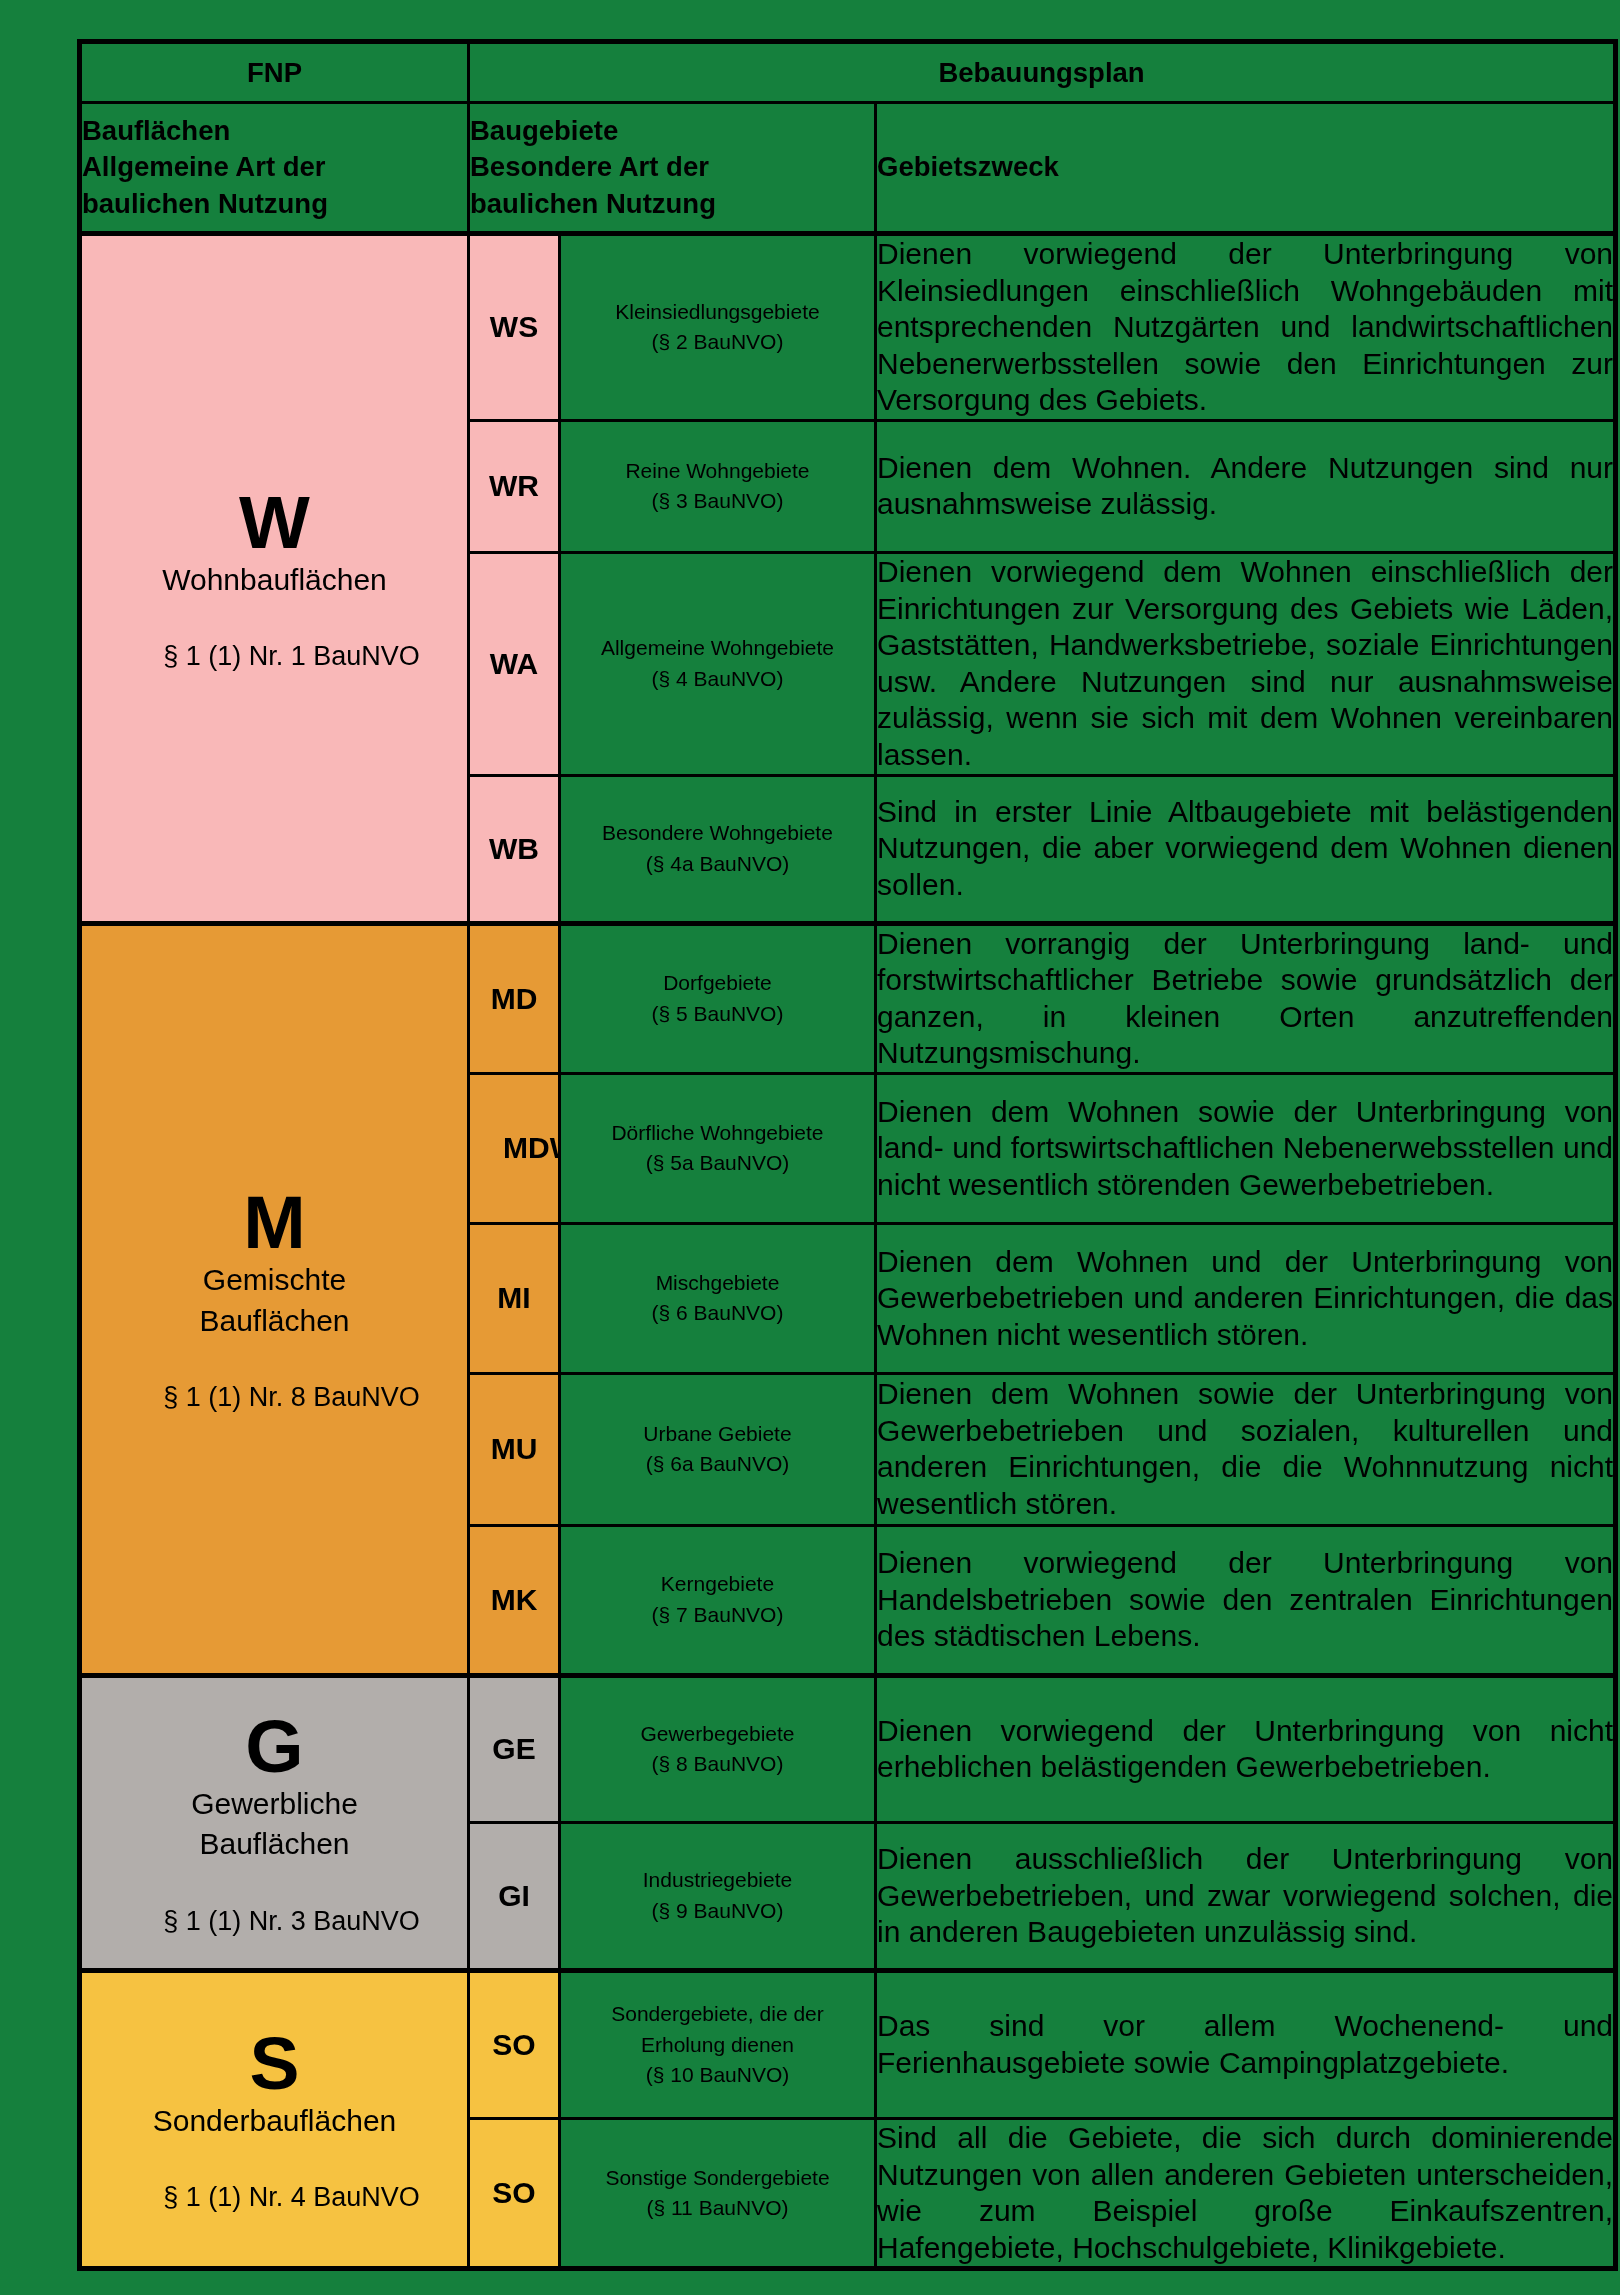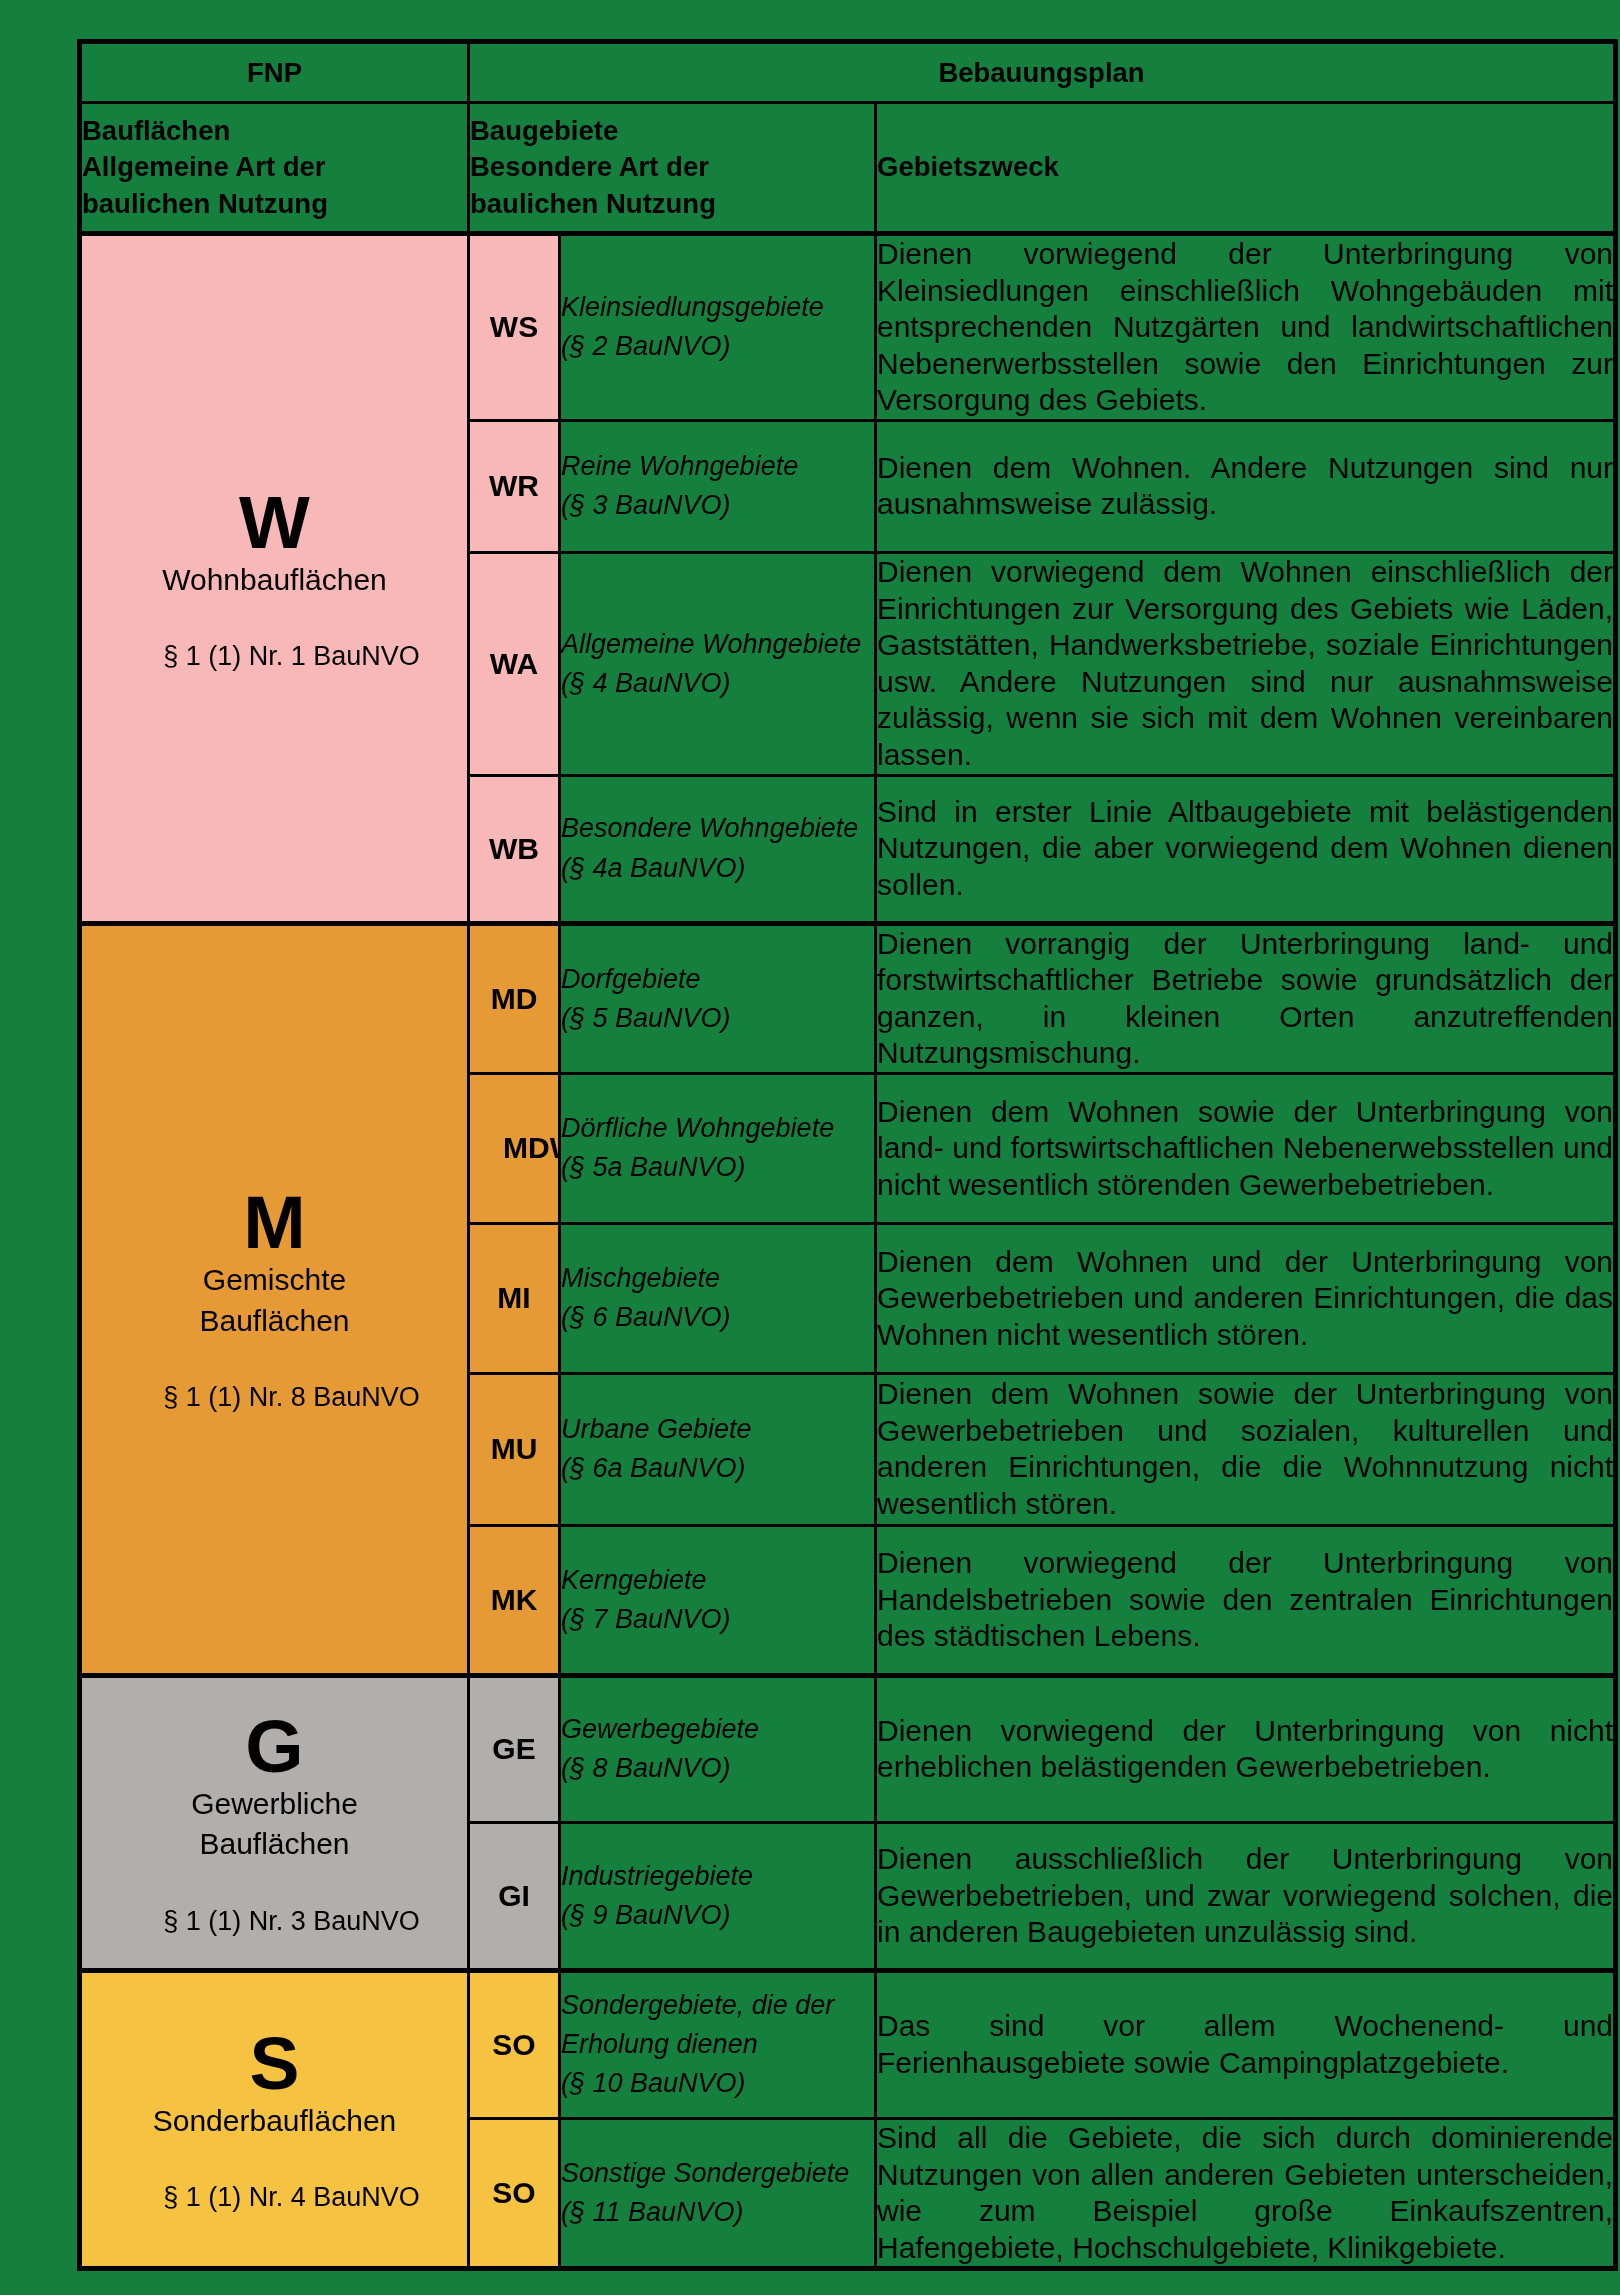--- a/index.html
+++ b/index.html
@@ -26,21 +26,21 @@
   
   td.section { text-align:center; vertical-align:middle; }
   .section .letter { font-size:75px; font-weight:bold; line-height:1; }
   .section .sname  { font-size:30px; line-height:1.35; }
   .section .sref   { font-size:27px; margin-top:41px;padding-left:34px; }
 
   
   td.code { font-size:30px; font-weight:bold; text-align:center; }
 
   
-  td.gname { font-size:27px; line-height:1.45; padding:0 6.5px;font-style:italic; }
+  td.gname { font-size:21px; text-align:center; line-height:1.45; padding:0 6.5px; }
 
   
   td.desc { font-size:30px; line-height:1.22; text-align:justify; vertical-align:top;
             padding:4px 7.3px 3.2px 7.3px; }
 </style>
 </head>
 <body>
 
 <div class="page">
   <table class="plan">

